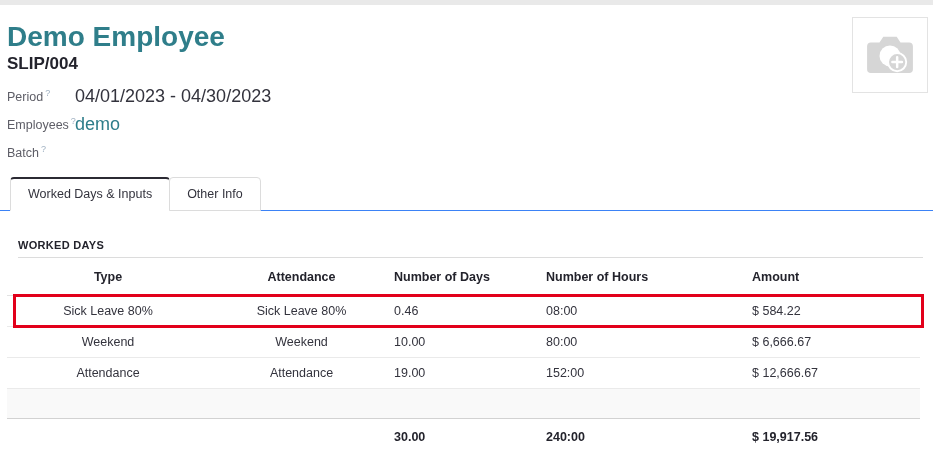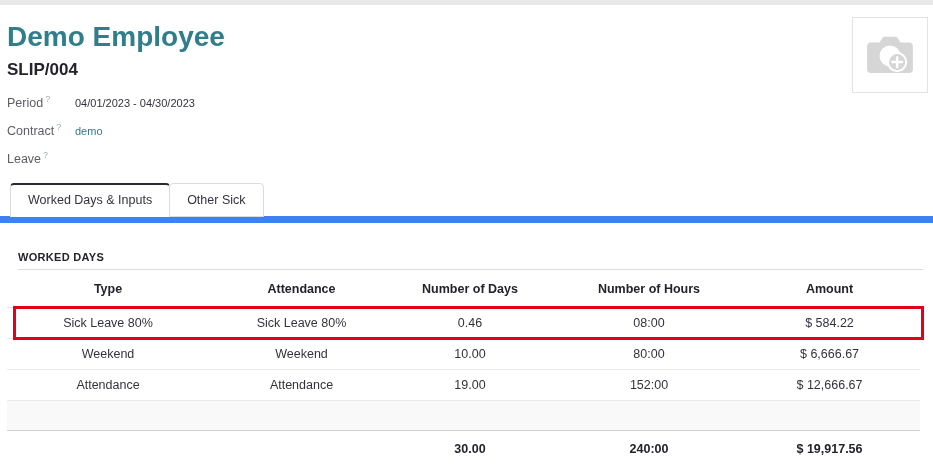--- a/index.html
+++ b/index.html
@@ -7,38 +7,38 @@
   body {
     width:933px; height:474px; overflow:hidden; position:relative;
     font-family:"Liberation Sans","DejaVu Sans",sans-serif;
     color:#33333d; font-size:13px;
   }
   .top-strip { height:5px; background:#e9e9e9; width:100%; }
   .sheet { padding:12px 10px 0 7px; position:relative; }
 
   
   .record-title { font-size:28px; line-height:30px; font-weight:bold; color:#2f7e8a; margin-top:5px; }
-  .record-subtitle { font-size:17px; line-height:18px; font-weight:bold; color:#23232c; margin-top:9px; }
+  .record-subtitle { font-size:17px; line-height:18px; font-weight:bold; color:#23232c; margin-top:3px; }
 
   .photo-box {
     position:absolute; top:12px; right:5px; width:76px; height:76px;
     background:#fff; border:1px solid #e3e3e3;
     display:flex; align-items:center; justify-content:center; cursor:pointer;
   }
 
   
   .fields { margin-top:17px; }
   .field-row { display:flex; align-items:center; margin-bottom:15px; height:13px; }
   .field-label { width:68px; flex:0 0 68px; color:#5d5d66; font-size:12.5px; }
   .field-help { font-size:9px; color:#9fb0c1; vertical-align:super; margin-left:2px; cursor:pointer; }
-  .field-value { font-size:11px; color:#33333d; }
+  .field-value { font-size:18px; color:#33333d; }
   .field-value.link { color:#2e7d8a; cursor:pointer; }
 
   
-  .tabs { display:flex; margin-top:18px; border-bottom:7px solid #3b82f6; padding-left:10px; }
+  .tabs { display:flex; margin-top:18px; border-bottom:1px solid #3b82f6; padding-left:10px; }
   .tab {
     font-size:12.5px; color:#33333d; padding:9px 17px 9px 17px;
     border:1px solid #dcdcdc; border-radius:4px 4px 0 0;
     margin-bottom:-1px; margin-left:-1px; cursor:pointer; background:#fff;
     line-height:14px;
   }
   .tab:first-child { margin-left:0; }
   .tab.active { border-top:2px solid #2b2a33; border-bottom-color:#fff; padding-top:8px; }
 
   
@@ -48,21 +48,21 @@
     border-bottom:1px solid #dcdcdc;
   }
 
   
   .table-wrap { position:relative; width:913px; }
   table { width:913px; border-collapse:collapse; table-layout:fixed; }
   col.c-type { width:187px; } col.c-desc { width:200px; }
   col.c-days { width:152px; } col.c-hours { width:206px; } col.c-amount { width:168px; }
   th { font-size:12.5px; font-weight:bold; color:#23232c; padding:12px 0 11px 0; line-height:14px; }
   th.l, td.l { text-align:center; padding-left:15px; }
-  th.r, td.r { text-align:center; }
+  th.r, td.r { text-align:left; }
   th.pad-r, td.pad-r { padding-right:13px; }
   thead th { border-bottom:1px solid #e2e2e2; }
   tbody td { font-size:12.5px; color:#33333d; padding:8px 0 8px 0; line-height:14px; cursor:pointer; }
   tbody tr + tr td { border-top:1px solid #eaeaea; }
   tbody tr.empty-row td { height:30px; padding:0; background:#f9f9f9; cursor:default; }
   tfoot td {
     border-top:1px solid #d2d2d2; font-size:12.5px; font-weight:bold; color:#23232c;
     padding:11px 0 12px 0; line-height:14px;
   }
 
@@ -92,33 +92,33 @@
 
   <div class="record-title">Demo Employee</div>
   <div class="record-subtitle">SLIP/004</div>
 
   <div class="fields">
     <div class="field-row">
       <div class="field-label"><span>Period</span><sup class="field-help">?</sup></div>
       <div class="field-value">04/01/2023 - 04/30/2023</div>
     </div>
     <div class="field-row">
-      <div class="field-label"><span>Contract</span><sup class="field-help">?</sup></div>
+      <div class="field-label"><span>Employees</span><sup class="field-help">?</sup></div>
       <div class="field-value link">demo</div>
     </div>
     <div class="field-row">
-      <div class="field-label"><span>Leave</span><sup class="field-help">?</sup></div>
+      <div class="field-label"><span>Batch</span><sup class="field-help">?</sup></div>
       <div class="field-value"></div>
     </div>
   </div>
 </div>
 
 <div class="tabs">
   <div class="tab active">Worked Days &amp; Inputs</div>
-  <div class="tab">Other Sick</div>
+  <div class="tab">Other Info</div>
 </div>
 
 <div class="sheet" style="padding-top:0;">
   <div class="section-title">WORKED DAYS</div>
 
   <div class="table-wrap">
     <table>
       <colgroup>
         <col class="c-type">
           <col class="c-desc">

